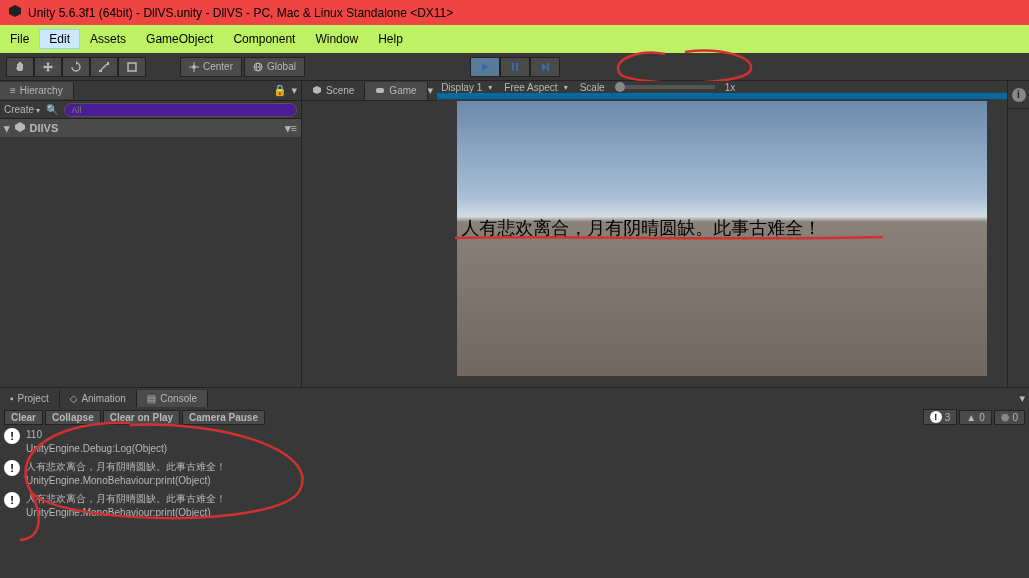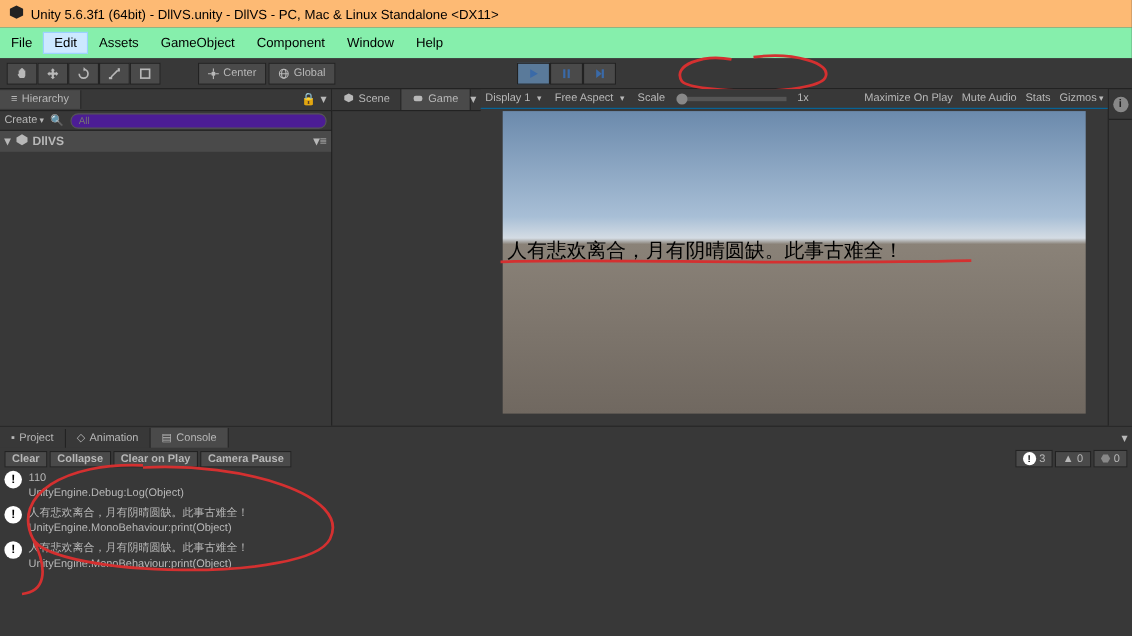--- a/index.html
+++ b/index.html
@@ -1,18 +1,18 @@
 <!DOCTYPE html>
 <html><head>
 <meta charset="utf-8">
 <style>
 * { margin: 0; padding: 0; box-sizing: border-box; font-family: Arial, sans-serif; }
 body { background: #383838; color: #b8b8b8; font-size: 11px; overflow: hidden; width: 1029px; height: 578px; }
-.titlebar { background: #fdba74; color: #000; padding: 4px 8px; font-size: 12px; display: flex; align-items: center; gap: 6px; }
-.menubar { background: #86efac; color: #000; padding: 4px 0; font-size: 12px; display: flex; }
+.titlebar { background: #ef4444; color: #000; padding: 4px 8px; font-size: 12px; display: flex; align-items: center; gap: 6px; }
+.menubar { background: #bef264; color: #000; padding: 4px 0; font-size: 12px; display: flex; }
 .menubar span { padding: 3px 10px; cursor: pointer; }
 .menubar span.active { background: #cce8ff; border: 1px solid #99d1ff; padding: 2px 9px; }
 .toolbar { background: #383838; border-bottom: 1px solid #222; height: 28px; display: flex; align-items: center; padding: 0 6px; gap: 2px; }
 .toolbtn { background: #4a4a4a; border: 1px solid #222; width: 28px; height: 20px; display: flex; align-items: center; justify-content: center; cursor: pointer; }
 .toolbtn-group { display: flex; }
 .toolbtn-group .toolbtn { border-radius: 0; }
 .toolbtn-wide { background: #4a4a4a; border: 1px solid #222; height: 20px; padding: 0 8px; display: flex; align-items: center; gap: 4px; cursor: pointer; font-size: 10px; }
 .playctrls { position: absolute; left: 50%; transform: translateX(-50%); display: flex; }
 .playbtn { background: #4a4a4a; border: 1px solid #222; width: 30px; height: 20px; display: flex; align-items: center; justify-content: center; cursor: pointer; }
 .playbtn.active { background: #5a7a9a; }
@@ -20,21 +20,21 @@
 .leftpanel { width: 302px; background: #383838; border-right: 1px solid #222; display: flex; flex-direction: column; }
 .panel-tab { background: #383838; border-bottom: 1px solid #222; height: 20px; display: flex; align-items: center; }
 .tab { background: #4a4a4a; padding: 3px 10px; font-size: 10px; display: flex; align-items: center; gap: 4px; border-right: 1px solid #222; }
 .tab.inactive { background: #383838; }
 .panel-toolbar { height: 18px; display: flex; align-items: center; padding: 0 4px; font-size: 10px; border-bottom: 1px solid #222; gap: 6px; }
 .hierarchy-item { padding: 2px 4px; display: flex; align-items: center; gap: 4px; font-size: 11px; }
 .hierarchy-item.bold { font-weight: bold; background: #4a4a4a; }
 .hierarchy-child { padding: 2px 4px 2px 28px; font-size: 11px; }
 .rightpanel { flex: 1; display: flex; flex-direction: row; }
 .gameview { flex: 1; position: relative; }
-.gameview-toolbar { height: 18px; background: #383838; display: flex; align-items: center; font-size: 10px; padding: 0 4px; border-bottom: 1px solid #0369a1; justify-content: space-between; }
+.gameview-toolbar { height: 18px; background: #383838; display: flex; align-items: center; font-size: 10px; padding: 0 4px; border-bottom: 6px solid #0369a1; justify-content: space-between; }
 .gv-left { display: flex; gap: 12px; align-items: center; }
 .gv-right { display: flex; gap: 8px; align-items: center; }
 .gv-item { display: flex; align-items: center; gap: 4px; }
 .gamecanvas { background: linear-gradient(to bottom, #6b8aac 0%, #a8bfd6 35%, #d4dce4 42%, #8a8278 44%, #706860 100%); height: 275px; margin: 2px 20px; position: relative; }
 .gametext { position: absolute; top: 115px; left: 4px; font-size: 18px; color: #000; font-weight: normal; }
 .bottom { height: 195px; display: flex; flex-direction: column; border-top: 1px solid #222; }
 .bottom-tabs { height: 20px; display: flex; align-items: center; background: #383838; }
 .bottom-toolbar { height: 18px; display: flex; align-items: center; padding: 0 4px; font-size: 10px; gap: 2px; justify-content: space-between; }
 .bt-left { display: flex; gap: 2px; font-weight: bold; }
 .bt-btn { background: #4a4a4a; border: 1px solid #222; padding: 1px 6px; cursor: pointer; }
@@ -197,26 +197,20 @@
               <span class="dropdown-arrow">▾</span>
             </span>
           <span class="gv-item">
             <span>Scale</span>
             <span style="display:inline-block;width:100px;height:4px;background:#555;position:relative;margin:0 6px;">
                 <span style="position:absolute;left:0;top:-3px;width:10px;height:10px;background:#888;border-radius:5px;"></span>
               </span>
             <span>1x</span>
           </span>
         </div>
-        <div class="gv-right">
-          <span>Maximize On Play</span>
-          <span>Mute Audio</span>
-          <span>Stats</span>
-          <span><span>Gizmos</span><span class="dropdown-arrow">▾</span></span>
-        </div>
       </div>
       <div class="gamecanvas">
         <div class="gametext">人有悲欢离合，月有阴晴圆缺。此事古难全！</div>
         <svg class="annot" style="left:-4px; top:132px;" width="440" height="12">
           <path d="M 2,5 C 100,2 250,8 430,4" fill="none" stroke="#d43030" stroke-width="2.5"></path>
         </svg>
       </div>
     </div>
   </div>
 

